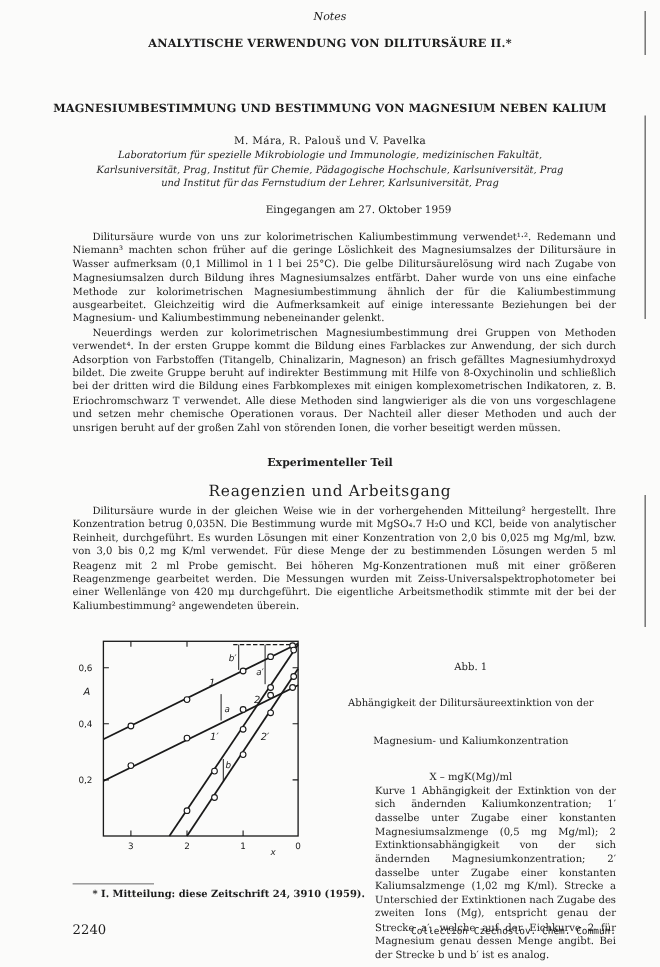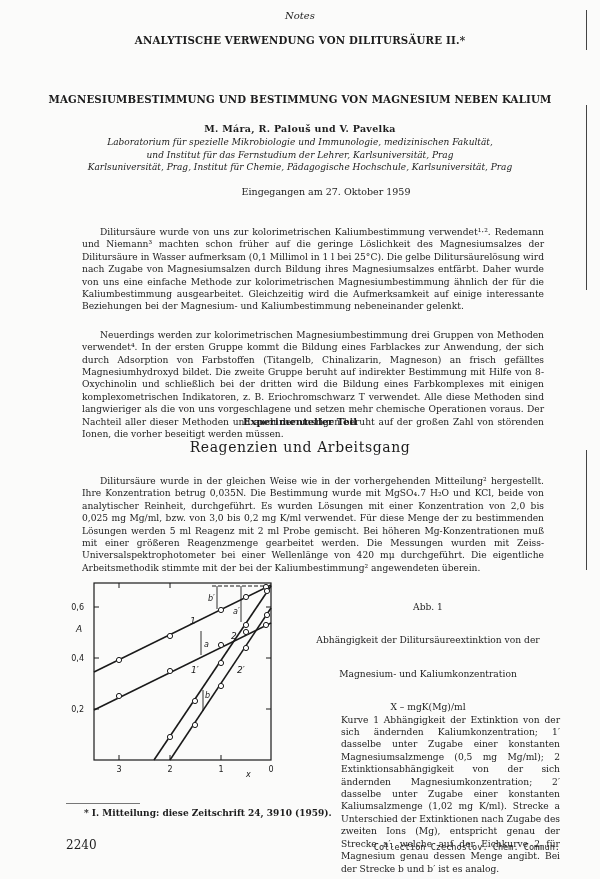--- a/index.html
+++ b/index.html
@@ -4,25 +4,25 @@
 <style>
   html, body { margin: 0; padding: 0; }
   body {
     width: 600px; height: 879px; background: #fbfbfa; position: relative; overflow: hidden;
     font-family: "DejaVu Serif", "Liberation Serif", serif; color: #1c1c1c;
   }
   .abs { position: absolute; }
   .scan-border { position: absolute; left: 586px; width: 1px; background: #444; }
   .running-head { left: 0; width: 600px; top: 10px; text-align: center; font-style: italic; font-size: 10px; }
   .title { left: 0; width: 600px; text-align: center; font-family: "DejaVu Serif", serif; font-weight: bold; font-size: 10.2px; letter-spacing: 0.2px; }
-  .authors { left: 0; width: 600px; top: 123px; text-align: center; font-size: 9.5px; letter-spacing: 0.3px; font-weight: bold; }
+  .authors { left: 0; width: 600px; top: 123px; text-align: center; font-size: 9.5px; letter-spacing: 0.3px; }
   .affil { left: 60px; width: 480px; top: 136px; text-align: center; font-style: italic; font-size: 9px; line-height: 12.5px; }
   .received { left: 0; width: 600px; top: 186px; text-align: center; font-size: 9.5px; margin-left: 26px; }
   .body-text { left: 66px; width: 494px; font-size: 9.15px; line-height: 12.4px; text-align: justify; }
-  .body-text p { margin: 16px; text-indent: 18px; }
+  .body-text p { margin: 0; text-indent: 18px; }
   .section-head { left: 0; width: 600px; text-align: center; font-weight: bold; font-size: 10px; }
   .subsection-head { left: 0; width: 600px; text-align: center; font-size: 14px; letter-spacing: 0.6px; }
   .caption { left: 296px; width: 264px; font-size: 9.15px; line-height: 12.4px; }
   .caption .cap-center { text-align: center; margin-top: 21px; }
   .caption .cap-body { text-align: justify; margin-left: 45px; }
   .footnote-rule { left: 66px; top: 803px; width: 74px; height: 0; border-top: 1px solid #777; }
   .footnote { left: 84px; top: 808px; font-size: 9px; font-weight: bold; }
   .page-number { left: 66px; top: 838px; font-size: 12px; }
   .journal { left: 360px; width: 200px; top: 842px; text-align: right; font-family: "DejaVu Sans Mono", "Liberation Mono", monospace; font-size: 8.6px; }
   svg text { font-family: "DejaVu Sans", "Liberation Sans", sans-serif; }
@@ -34,22 +34,22 @@
 <div class="scan-border" style="top:105px;height:185px;"></div>
 <div class="scan-border" style="top:450px;height:120px;"></div>
 
 <div class="abs running-head">Notes</div>
 <div class="abs title" style="top:34px;">ANALYTISCHE VERWENDUNG VON DILITURSÄURE II.*</div>
 <div class="abs title" style="top:91px; top:93px;">MAGNESIUMBESTIMMUNG UND BESTIMMUNG VON MAGNESIUM NEBEN KALIUM</div>
 
 <div class="abs authors">M. Mára, R. Palouš und V. Pavelka</div>
 <div class="abs affil">
   <div>Laboratorium für spezielle Mikrobiologie und Immunologie, medizinischen Fakultät,</div>
+  <div>Karlsuniversität, Prag, Institut für Chemie, Pädagogische Hochschule, Karlsuniversität, Prag</div>
   <div>und Institut für das Fernstudium der Lehrer, Karlsuniversität, Prag</div>
-  <div>Karlsuniversität, Prag, Institut für Chemie, Pädagogische Hochschule, Karlsuniversität, Prag</div>
 </div>
 <div class="abs received">Eingegangen am 27. Oktober 1959</div>
 
 <div class="abs body-text" style="top:210px;">
   <p>Dilitursäure wurde von uns zur kolorimetrischen Kaliumbestimmung verwendet¹·². Redemann und Niemann³ machten schon früher auf die geringe Löslichkeit des Magnesiumsalzes der Dilitursäure in Wasser aufmerksam (0,1 Millimol in 1 l bei 25°C). Die gelbe Dilitursäurelösung wird nach Zugabe von Magnesiumsalzen durch Bildung ihres Magnesiumsalzes entfärbt. Daher wurde von uns eine einfache Methode zur kolorimetrischen Magnesiumbestimmung ähnlich der für die Kaliumbestimmung ausgearbeitet. Gleichzeitig wird die Aufmerksamkeit auf einige interessante Beziehungen bei der Magnesium- und Kaliumbestimmung nebeneinander gelenkt.</p>
   <p>Neuerdings werden zur kolorimetrischen Magnesiumbestimmung drei Gruppen von Methoden verwendet⁴. In der ersten Gruppe kommt die Bildung eines Farblackes zur Anwendung, der sich durch Adsorption von Farbstoffen (Titangelb, Chinalizarin, Magneson) an frisch gefälltes Magnesiumhydroxyd bildet. Die zweite Gruppe beruht auf indirekter Bestimmung mit Hilfe von 8-Oxychinolin und schließlich bei der dritten wird die Bildung eines Farbkomplexes mit einigen komplexometrischen Indikatoren, z. B. Eriochromschwarz T verwendet. Alle diese Methoden sind langwieriger als die von uns vorgeschlagene und setzen mehr chemische Operationen voraus. Der Nachteil aller dieser Methoden und auch der unsrigen beruht auf der großen Zahl von störenden Ionen, die vorher beseitigt werden müssen.</p>
 </div>
 
 <div class="abs section-head" style="top:416px;">Experimenteller Teil</div>
 <div class="abs subsection-head" style="top:439px;">Reagenzien und Arbeitsgang</div>

